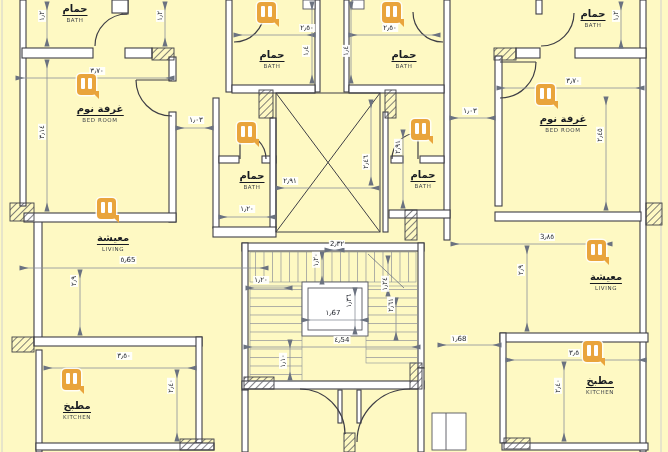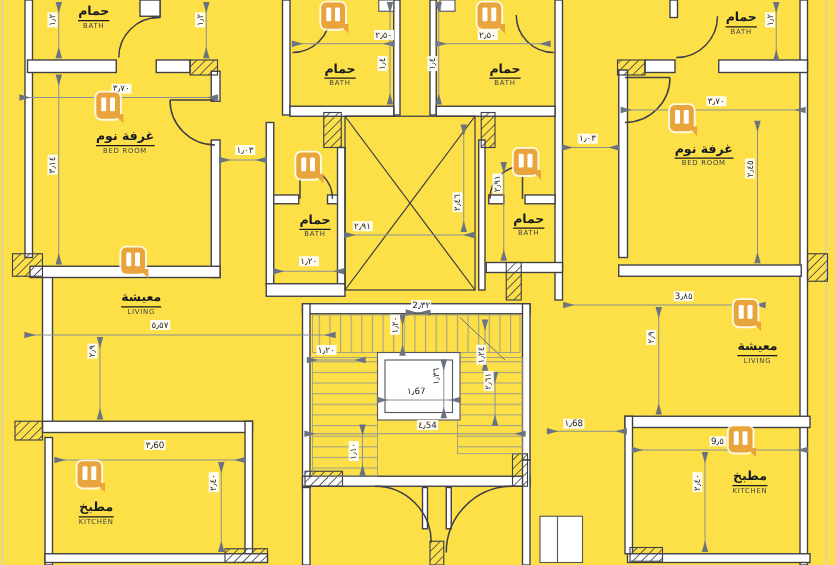--- a/index.html
+++ b/index.html
@@ -1,16 +1,16 @@
 <!DOCTYPE html>
 <html><head>
 <meta charset="utf-8">
 <style>
   html,body{margin:0;padding:0;background:#fff;}
-  #stage{position:relative;width:668px;height:452px;background:#fde047;overflow:hidden;
+  #stage{position:relative;width:668px;height:452px;background:#fef9c3;overflow:hidden;
          font-family:"DejaVu Sans",sans-serif;}
   #plan-svg{position:absolute;left:0;top:0;}
   
   .room{position:absolute;transform:translateX(-50%);text-align:center;color:#171a21;z-index:3;white-space:nowrap;}
   .room .ar{display:inline-block;font-size:10px;font-weight:bold;line-height:12px;
             border-bottom:1.2px solid #171a21;padding-bottom:0;}
   .room .en{font-size:5.5px;letter-spacing:.6px;color:#3a3f48;margin-top:1px;line-height:7px;}
   
   .dim{position:absolute;font-size:7px;line-height:8px;color:#23262e;z-index:2;
        transform:translate(-50%,-50%);background:rgba(255,255,255,.92);padding:0 1px;white-space:nowrap;}
@@ -242,28 +242,28 @@
 
   <span class="dim" style="left:97px;top:71px">٣٫٧٠</span>
   <span class="dim" style="left:573px;top:81px">٣٫٧٠</span>
   <span class="dim" style="left:307px;top:28px">٢٫٥٠</span>
   <span class="dim" style="left:390px;top:28px">٢٫٥٠</span>
   <span class="dim" style="left:196px;top:120px">١٫٠٣</span>
   <span class="dim" style="left:470px;top:111px">١٫٠٣</span>
   <span class="dim" style="left:290px;top:181px">٢٫٩١</span>
   <span class="dim" style="left:247px;top:209px">١٫٢٠</span>
   <span class="dim" style="left:547px;top:237px">3٫٨٥</span>
-  <span class="dim" style="left:128px;top:260px">٥٫٥٧</span>
+  <span class="dim" style="left:128px;top:260px">٥٫65</span>
   <span class="dim" style="left:261px;top:280px">١٫٢٠</span>
   <span class="dim" style="left:337px;top:244px">2٫٣٢</span>
   <span class="dim" style="left:333px;top:313px">١٫67</span>
   <span class="dim" style="left:342px;top:340px">٤٫54</span>
-  <span class="dim" style="left:124px;top:356px">٣٫60</span>
+  <span class="dim" style="left:124px;top:356px">٣٫٥٠</span>
   <span class="dim" style="left:459px;top:339px">١٫68</span>
-  <span class="dim" style="left:574px;top:353px">9٫٥</span>
+  <span class="dim" style="left:574px;top:353px">٣٫٥</span>
   <span class="dim v" style="left:42px;top:16px">١٫٢</span>
   <span class="dim v" style="left:160px;top:16px">١٫٢</span>
   <span class="dim v" style="left:616px;top:16px">١٫٢</span>
   <span class="dim v" style="left:42px;top:132px">٣٫١٤</span>
   <span class="dim v" style="left:600px;top:135px">٢٫٤٥</span>
   <span class="dim v" style="left:306px;top:51px">١٫٤</span>
   <span class="dim v" style="left:346px;top:51px">١٫٤</span>
   <span class="dim v" style="left:366px;top:162px">٢٫٤٦</span>
   <span class="dim v" style="left:398px;top:147px">٢٫٩١</span>
   <span class="dim v" style="left:74px;top:281px">٢٫٩</span>

